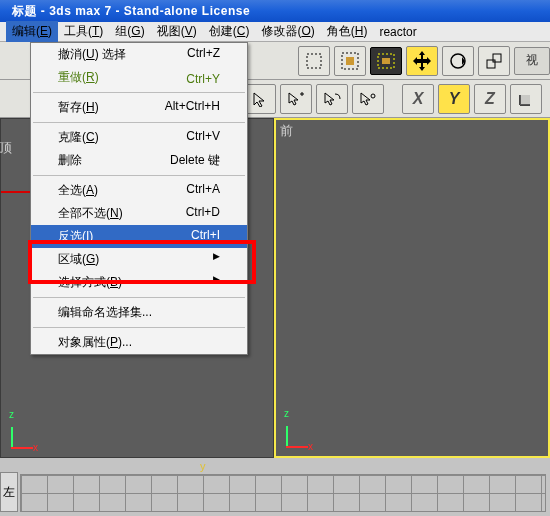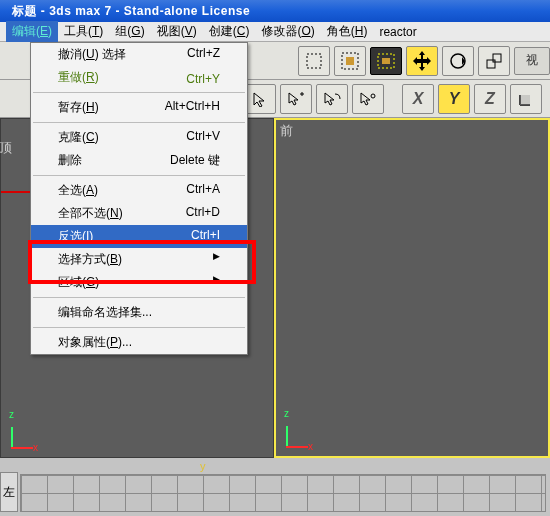--- a/index.html
+++ b/index.html
@@ -1,20 +1,20 @@
 <!DOCTYPE html>
 <html><head>
 <meta charset="utf-8">
 <style>
 * { margin: 0; padding: 0; box-sizing: border-box; font-family: "SimSun", "Tahoma", sans-serif; font-size: 12px; }
 body { width: 550px; height: 516px; overflow: hidden; background: #5c5c5c; position: relative; }
 .titlebar { background: linear-gradient(to bottom, #3b77dd, #1a5fd8, #0f4fc8); color: #fff; height: 22px; line-height: 22px; padding-left: 12px; font-weight: bold; font-size: 13px; letter-spacing: 0.5px; display: flex; align-items: center; white-space: nowrap; }
 .menubar { background: #eaeaea; border-bottom: 1px solid #aaa; height: 20px; display: flex; align-items: center; padding-left: 6px; }
 .menubar-item { padding: 2px 6px; cursor: default; color: #000; }
-.menubar-item.open { background: #316ac5; color: #5eead4; }
+.menubar-item.open { background: #316ac5; color: #000000; }
 .menubar-item .mn { text-decoration: underline; }
 .toolbar { background: #e3e3de; height: 38px; border-bottom: 1px solid #999; display: flex; align-items: center; padding-left: 4px; gap: 4px; position: relative; z-index: 1; }
 .toolbar2 { background: #e3e3de; height: 38px; border-bottom: 1px solid #999; display: flex; align-items: center; padding-left: 4px; gap: 4px; position: relative; z-index: 1; justify-content: flex-end; padding-right: 8px; }
 .tbtn { width: 32px; height: 30px; border: 1px solid #888; background: #e6e6e0; display: inline-flex; align-items: center; justify-content: center; border-radius: 2px; }
 .tbtn.dark { background: #333; width: 32px; height: 28px; border: 1px solid #000; }
 .tbtn.active-y { background: #ffe24a; border: 1px solid #888; }
 .tbtn.wide { width: 36px; height: 28px; background:#d9d9d4; color:#333; font-size:12px; }
 .viewport-area { position: absolute; left: 0; right: 0; top: 118px; bottom: 58px; background: #5c5c5c; display: flex; }
 .vp { flex: 1; background: #5c5c5c; border: 1px solid #3b3b3b; position: relative; }
 .vp-label { position: absolute; top: 2px; left: 4px; color: #d0d0d0; font-size: 13px; }
@@ -206,27 +206,27 @@
     </div>
     <div class="mi">
       <span>全部不选(<span class="u">N</span>)</span>
       <span>Ctrl+D</span>
     </div>
     <div class="mi hl">
       <span>反选(<span class="u">I</span>)</span>
       <span>Ctrl+I</span>
     </div>
     <div class="mi sub">
+      <span>区域(<span class="u">G</span>)</span>
+      <span></span>
+    </div>
+    <div class="mi sub">
       <span>选择方式(<span class="u">B</span>)</span>
       <span></span>
     </div>
-    <div class="mi sub">
-      <span>区域(<span class="u">G</span>)</span>
-      <span></span>
-    </div>
     <div class="sep"></div>
     <div class="mi">
       <span>编辑命名选择集...</span>
       <span></span>
     </div>
     <div class="sep"></div>
     <div class="mi">
       <span>对象属性(<span class="u">P</span>)...</span>
       <span></span>
     </div>

